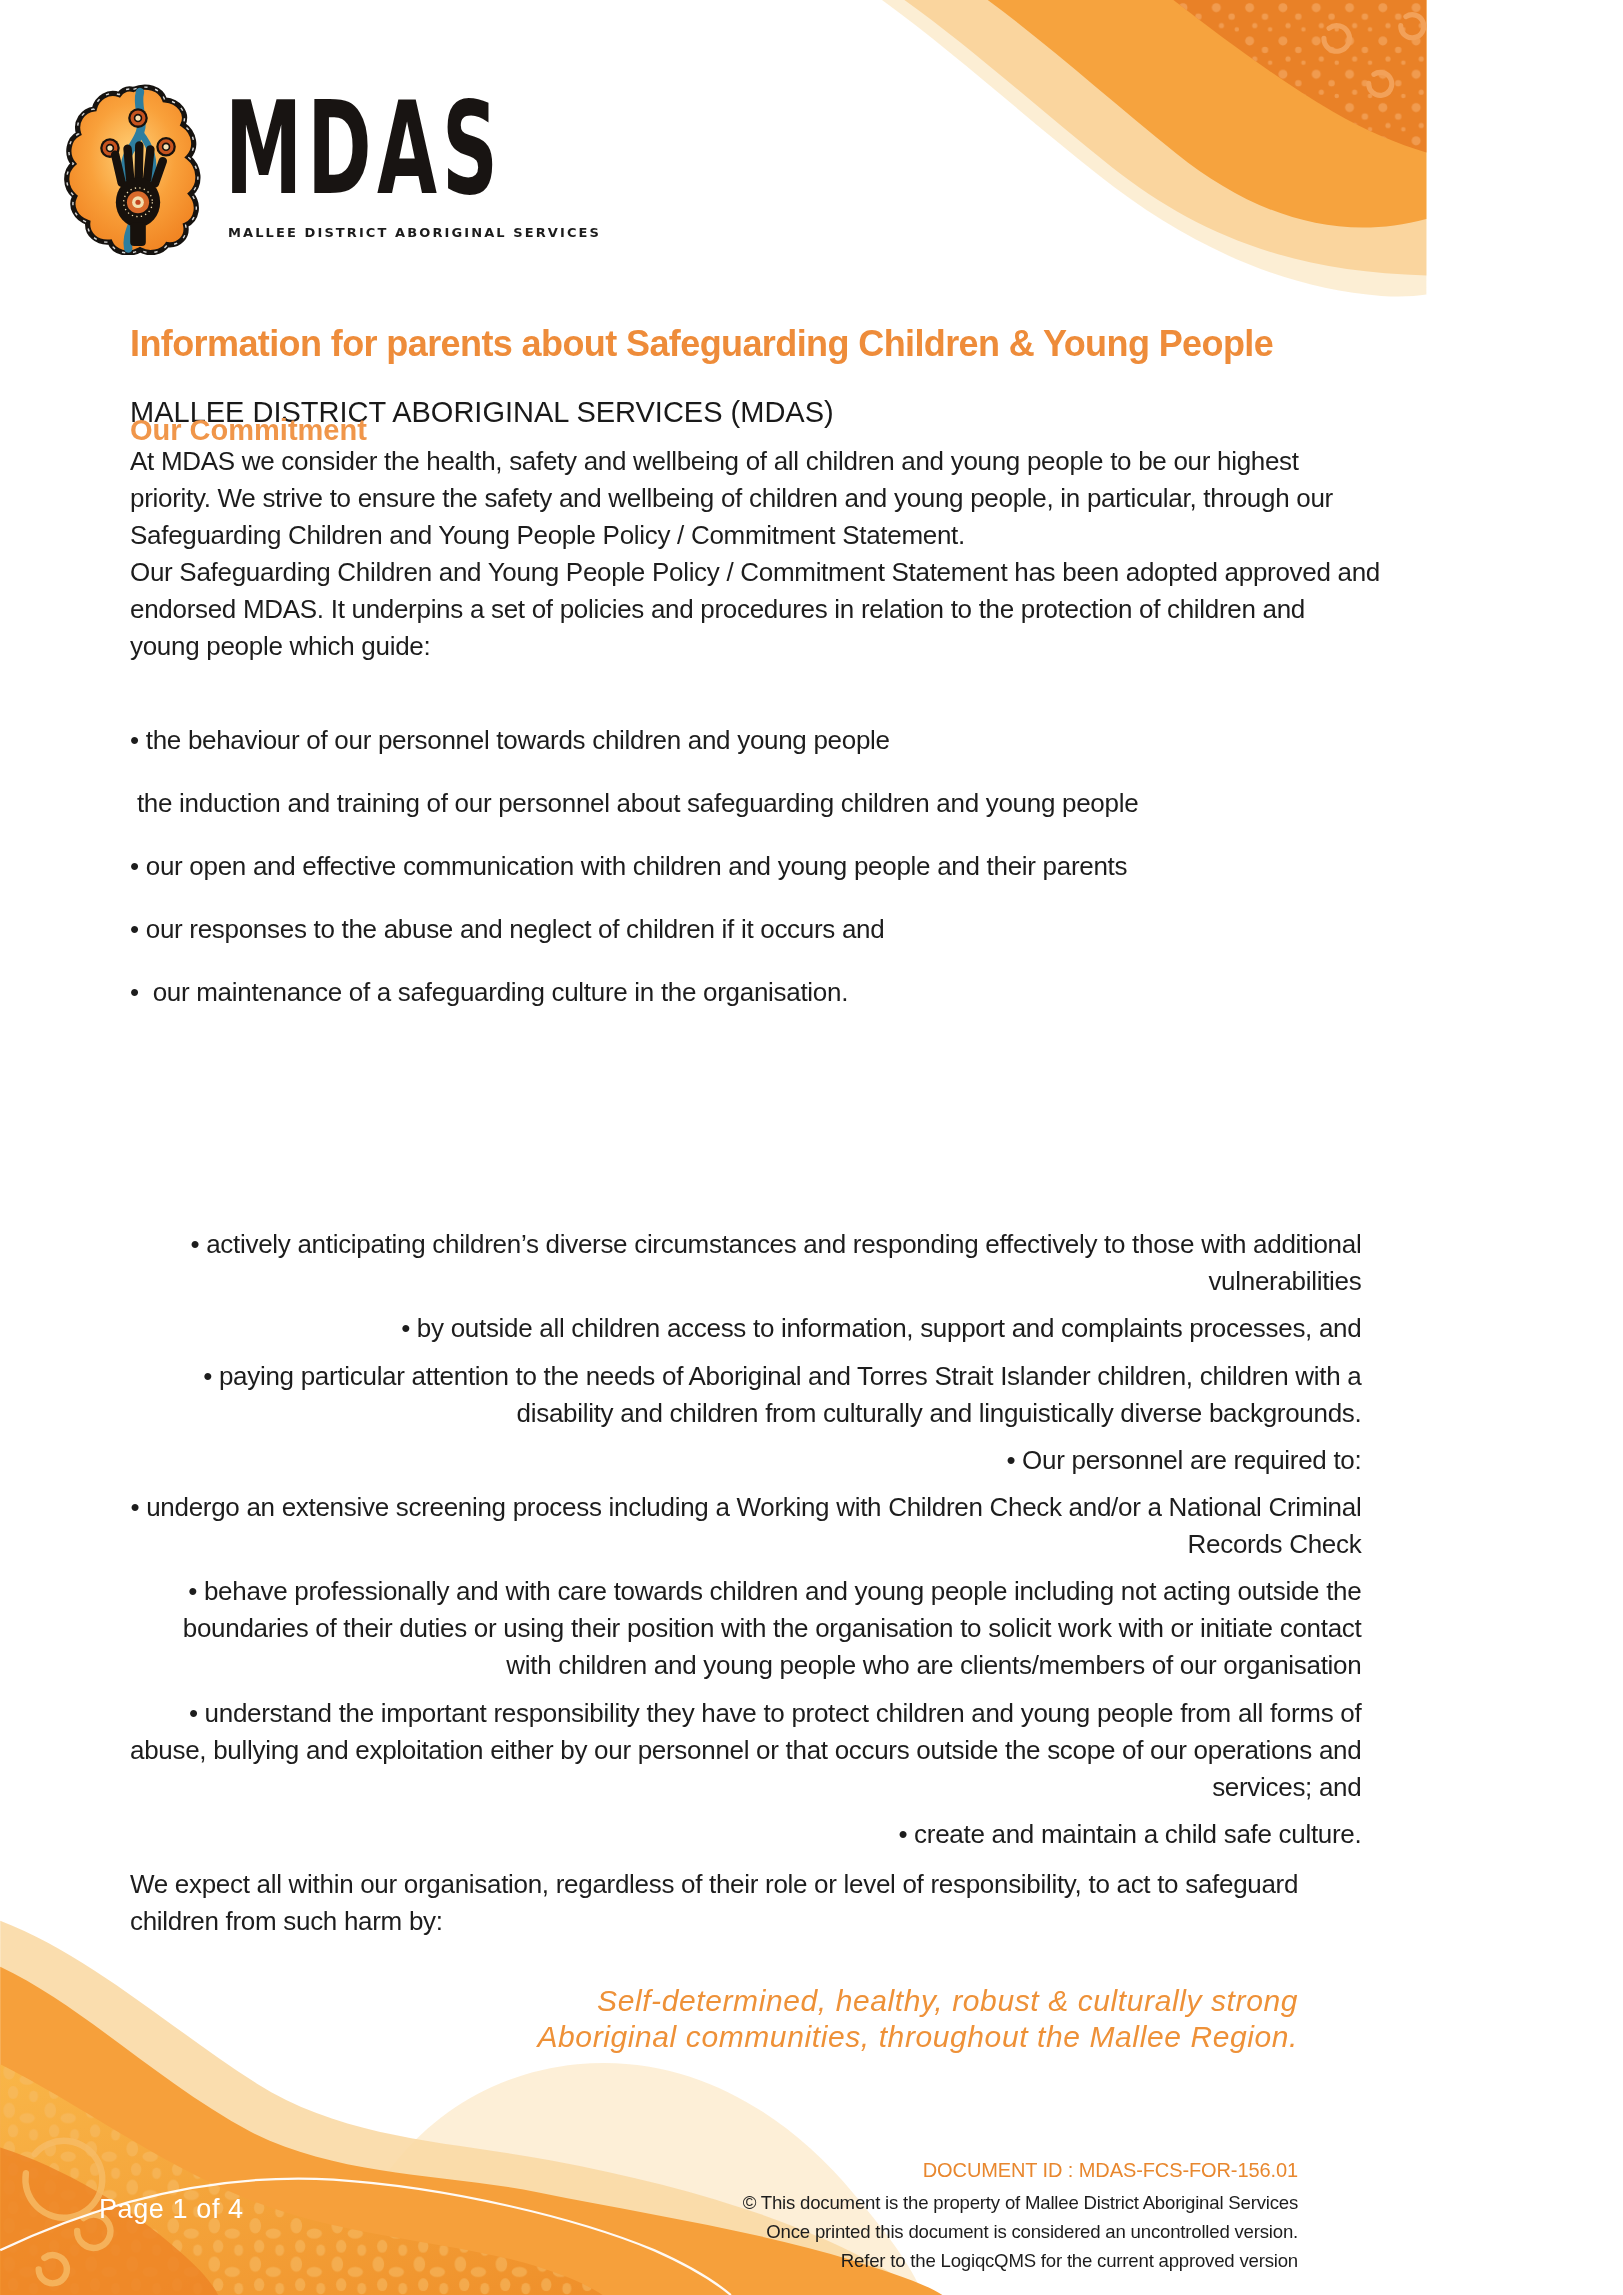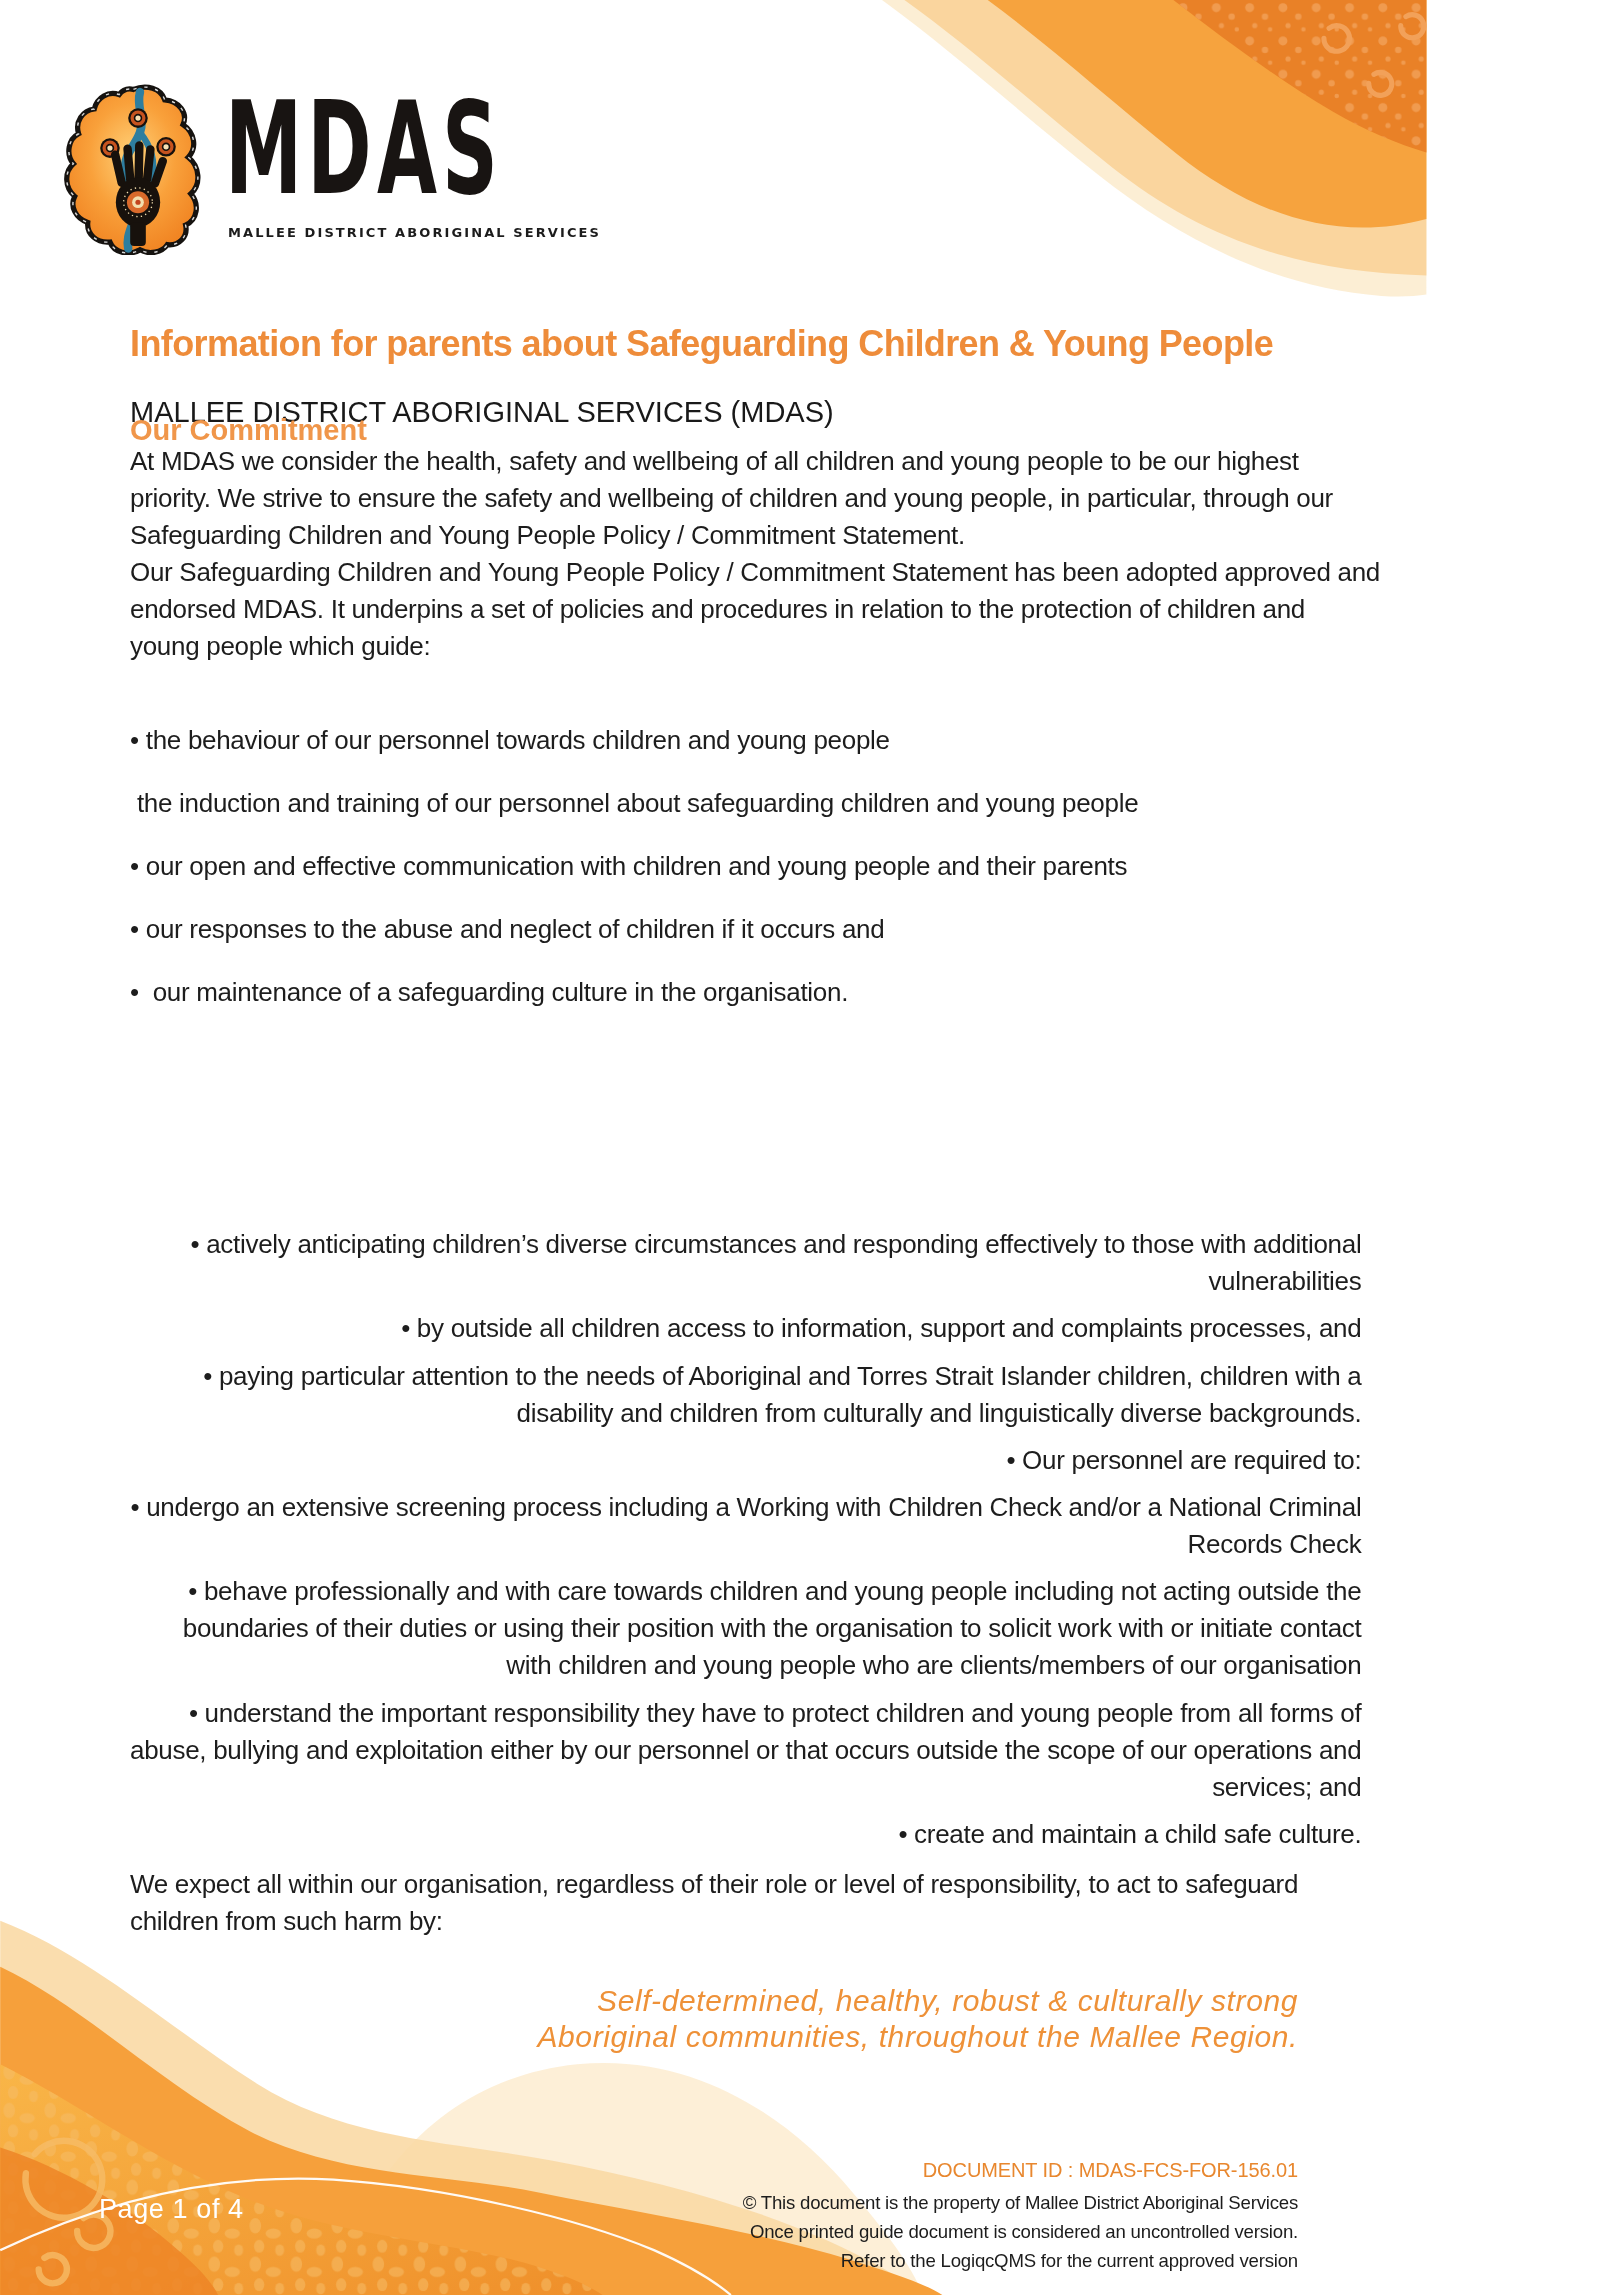--- a/index.html
+++ b/index.html
@@ -185,19 +185,19 @@
 
   <div class="tagline">Self-determined, healthy, robust &amp; culturally strong
 Aboriginal communities, throughout the Mallee Region.</div>
 
   <div class="page-label">Page 1 of 4</div>
 
   <div class="footer">
     <div class="doc-id">DOCUMENT ID : MDAS-FCS-FOR-156.01</div>
     <div>
         <div class="footer-line">© This document is the property of Mallee District Aboriginal Services</div>
-        <div class="footer-line">Once printed guide document is considered an uncontrolled version.</div>
+        <div class="footer-line">Once printed this document is considered an uncontrolled version.</div>
         <div class="footer-line">Refer to the LogiqcQMS for the current approved version</div>
       </div>
   </div>
 
 </div>
 
 
 </body></html>

